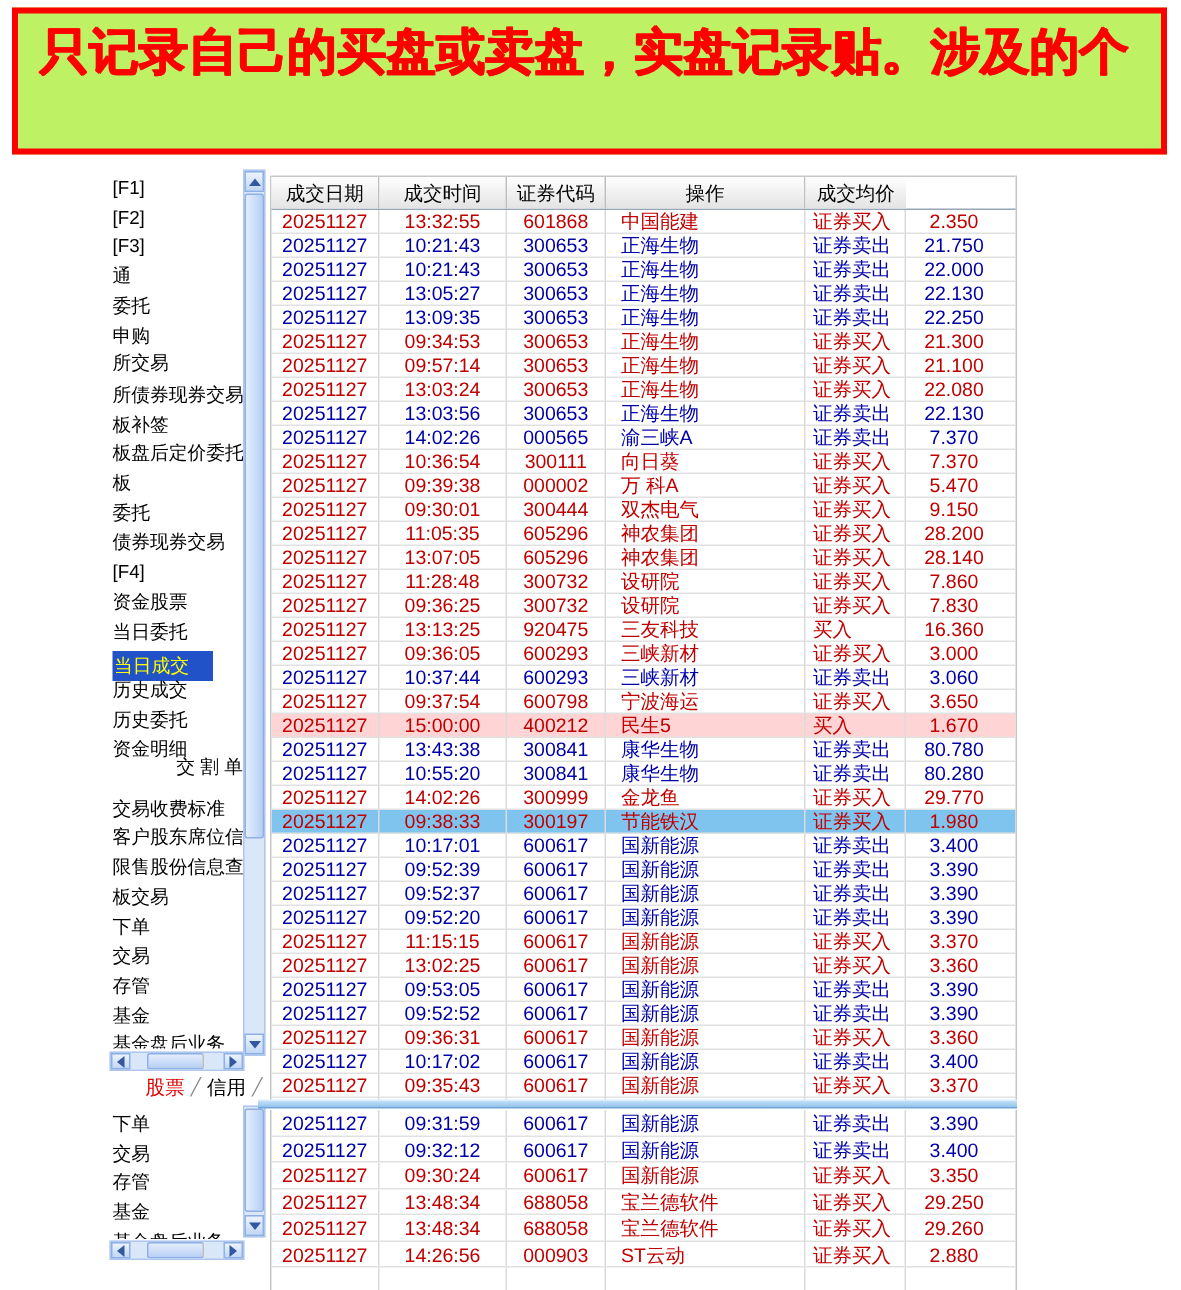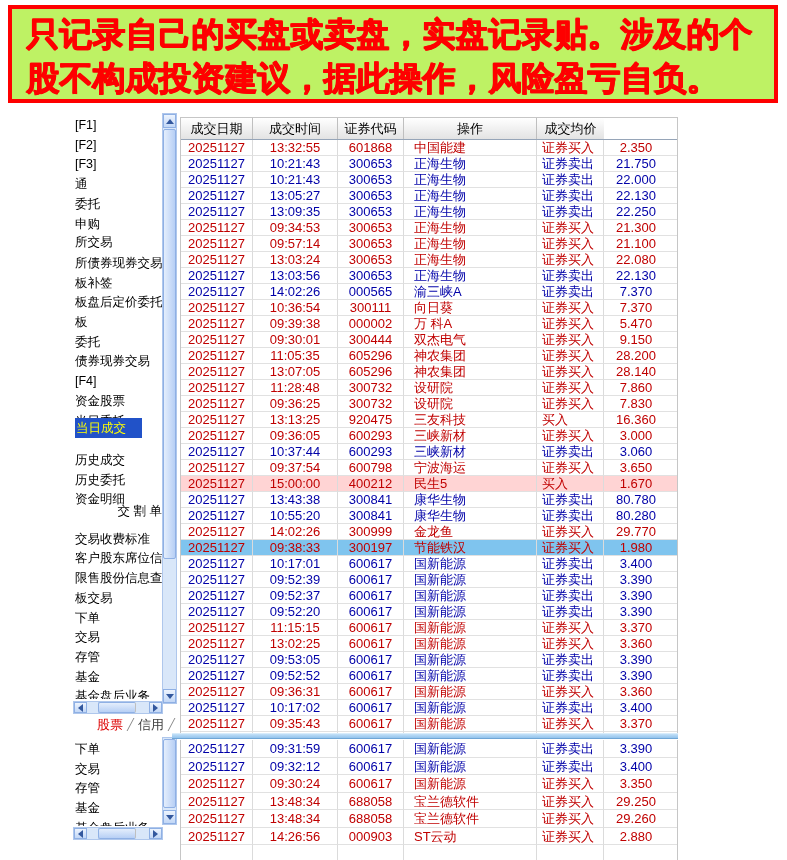--- a/index.html
+++ b/index.html
@@ -72,41 +72,40 @@
   #btable .trow { height:17.5px; }
   #btable .c { line-height:17px; }
 </style>
 </head>
 <body>
 
 <div id="stage">
 
   <div id="banner">
     <div class="banner-line">只记录自己的买盘或卖盘，实盘记录贴。涉及的个</div>
-    <div class="banner-line">股不构成投资建议，据此操作，风险盈亏自负。</div>
   </div>
 
   <div id="sidebar-list">
       <div class="sb-item" style="top: 0px;">[F1]</div>
       <div class="sb-item" style="top: 19.7px;">[F2]</div>
       <div class="sb-item" style="top: 39.4px;">[F3]</div>
       <div class="sb-item" style="top: 59.1px;">通</div>
       <div class="sb-item" style="top: 78.8px;">委托</div>
       <div class="sb-item" style="top: 98.5px;">申购</div>
       <div class="sb-item" style="top: 117px;">所交易</div>
       <div class="sb-item" style="top: 137.9px;">所债券现券交易</div>
       <div class="sb-item" style="top: 157.6px;">板补签</div>
       <div class="sb-item" style="top: 177.3px;">板盘后定价委托</div>
       <div class="sb-item" style="top: 197px;">板</div>
       <div class="sb-item" style="top: 216.7px;">委托</div>
       <div class="sb-item" style="top: 236.4px;">债券现券交易</div>
       <div class="sb-item" style="top: 256.1px;">[F4]</div>
       <div class="sb-item" style="top: 275.8px;">资金股票</div>
       <div class="sb-item" style="top: 295.5px;">当日委托</div>
-      <div class="sb-item sel" style="top: 303px;">当日成交</div>
+      <div class="sb-item sel" style="top: 319px;">当日成交</div>
       <div class="sb-item" style="top: 334.9px;">历史成交</div>
       <div class="sb-item" style="top: 354.6px;">历史委托</div>
       <div class="sb-item" style="top: 374.3px;">资金明细</div>
       <div class="sb-item" style="top: 386px; text-align: right;">交 割 单</div>
       <div class="sb-item" style="top: 413.7px;">交易收费标准</div>
       <div class="sb-item" style="top: 433.4px;">客户股东席位信息</div>
       <div class="sb-item" style="top: 453.1px;">限售股份信息查询</div>
       <div class="sb-item" style="top: 472.8px;">板交易</div>
       <div class="sb-item" style="top: 492.5px;">下单</div>
       <div class="sb-item" style="top: 512.2px;">交易</div>
@@ -131,21 +130,21 @@
       </div>
     <div class="thumb h" style="left:24px;top:0;width:38px;height:11px;"></div>
     <div class="sbtn" style="right:0;top:0;width:13px;height:11px;">
         <div class="arrR"></div>
       </div>
   </div>
 
   <div id="tabbar">
       <div class="tab" style="color: rgb(221, 0, 0);">股票</div>
       <div class="tab-slash"></div>
-      <div class="tab" style="color: #404040;">信用</div>
+      <div class="tab" style="color: #000000;">信用</div>
       <div class="tab-slash"></div>
     </div>
 
   <div id="panel2-list">
       <div class="sb-item" style="top: 0px;">下单</div>
       <div class="sb-item" style="top: 19.7px;">交易</div>
       <div class="sb-item" style="top: 39.4px;">存管</div>
       <div class="sb-item" style="top: 59.1px;">基金</div>
       <div class="sb-item" style="top: 78.8px;">基金盘后业务</div>
     </div>

